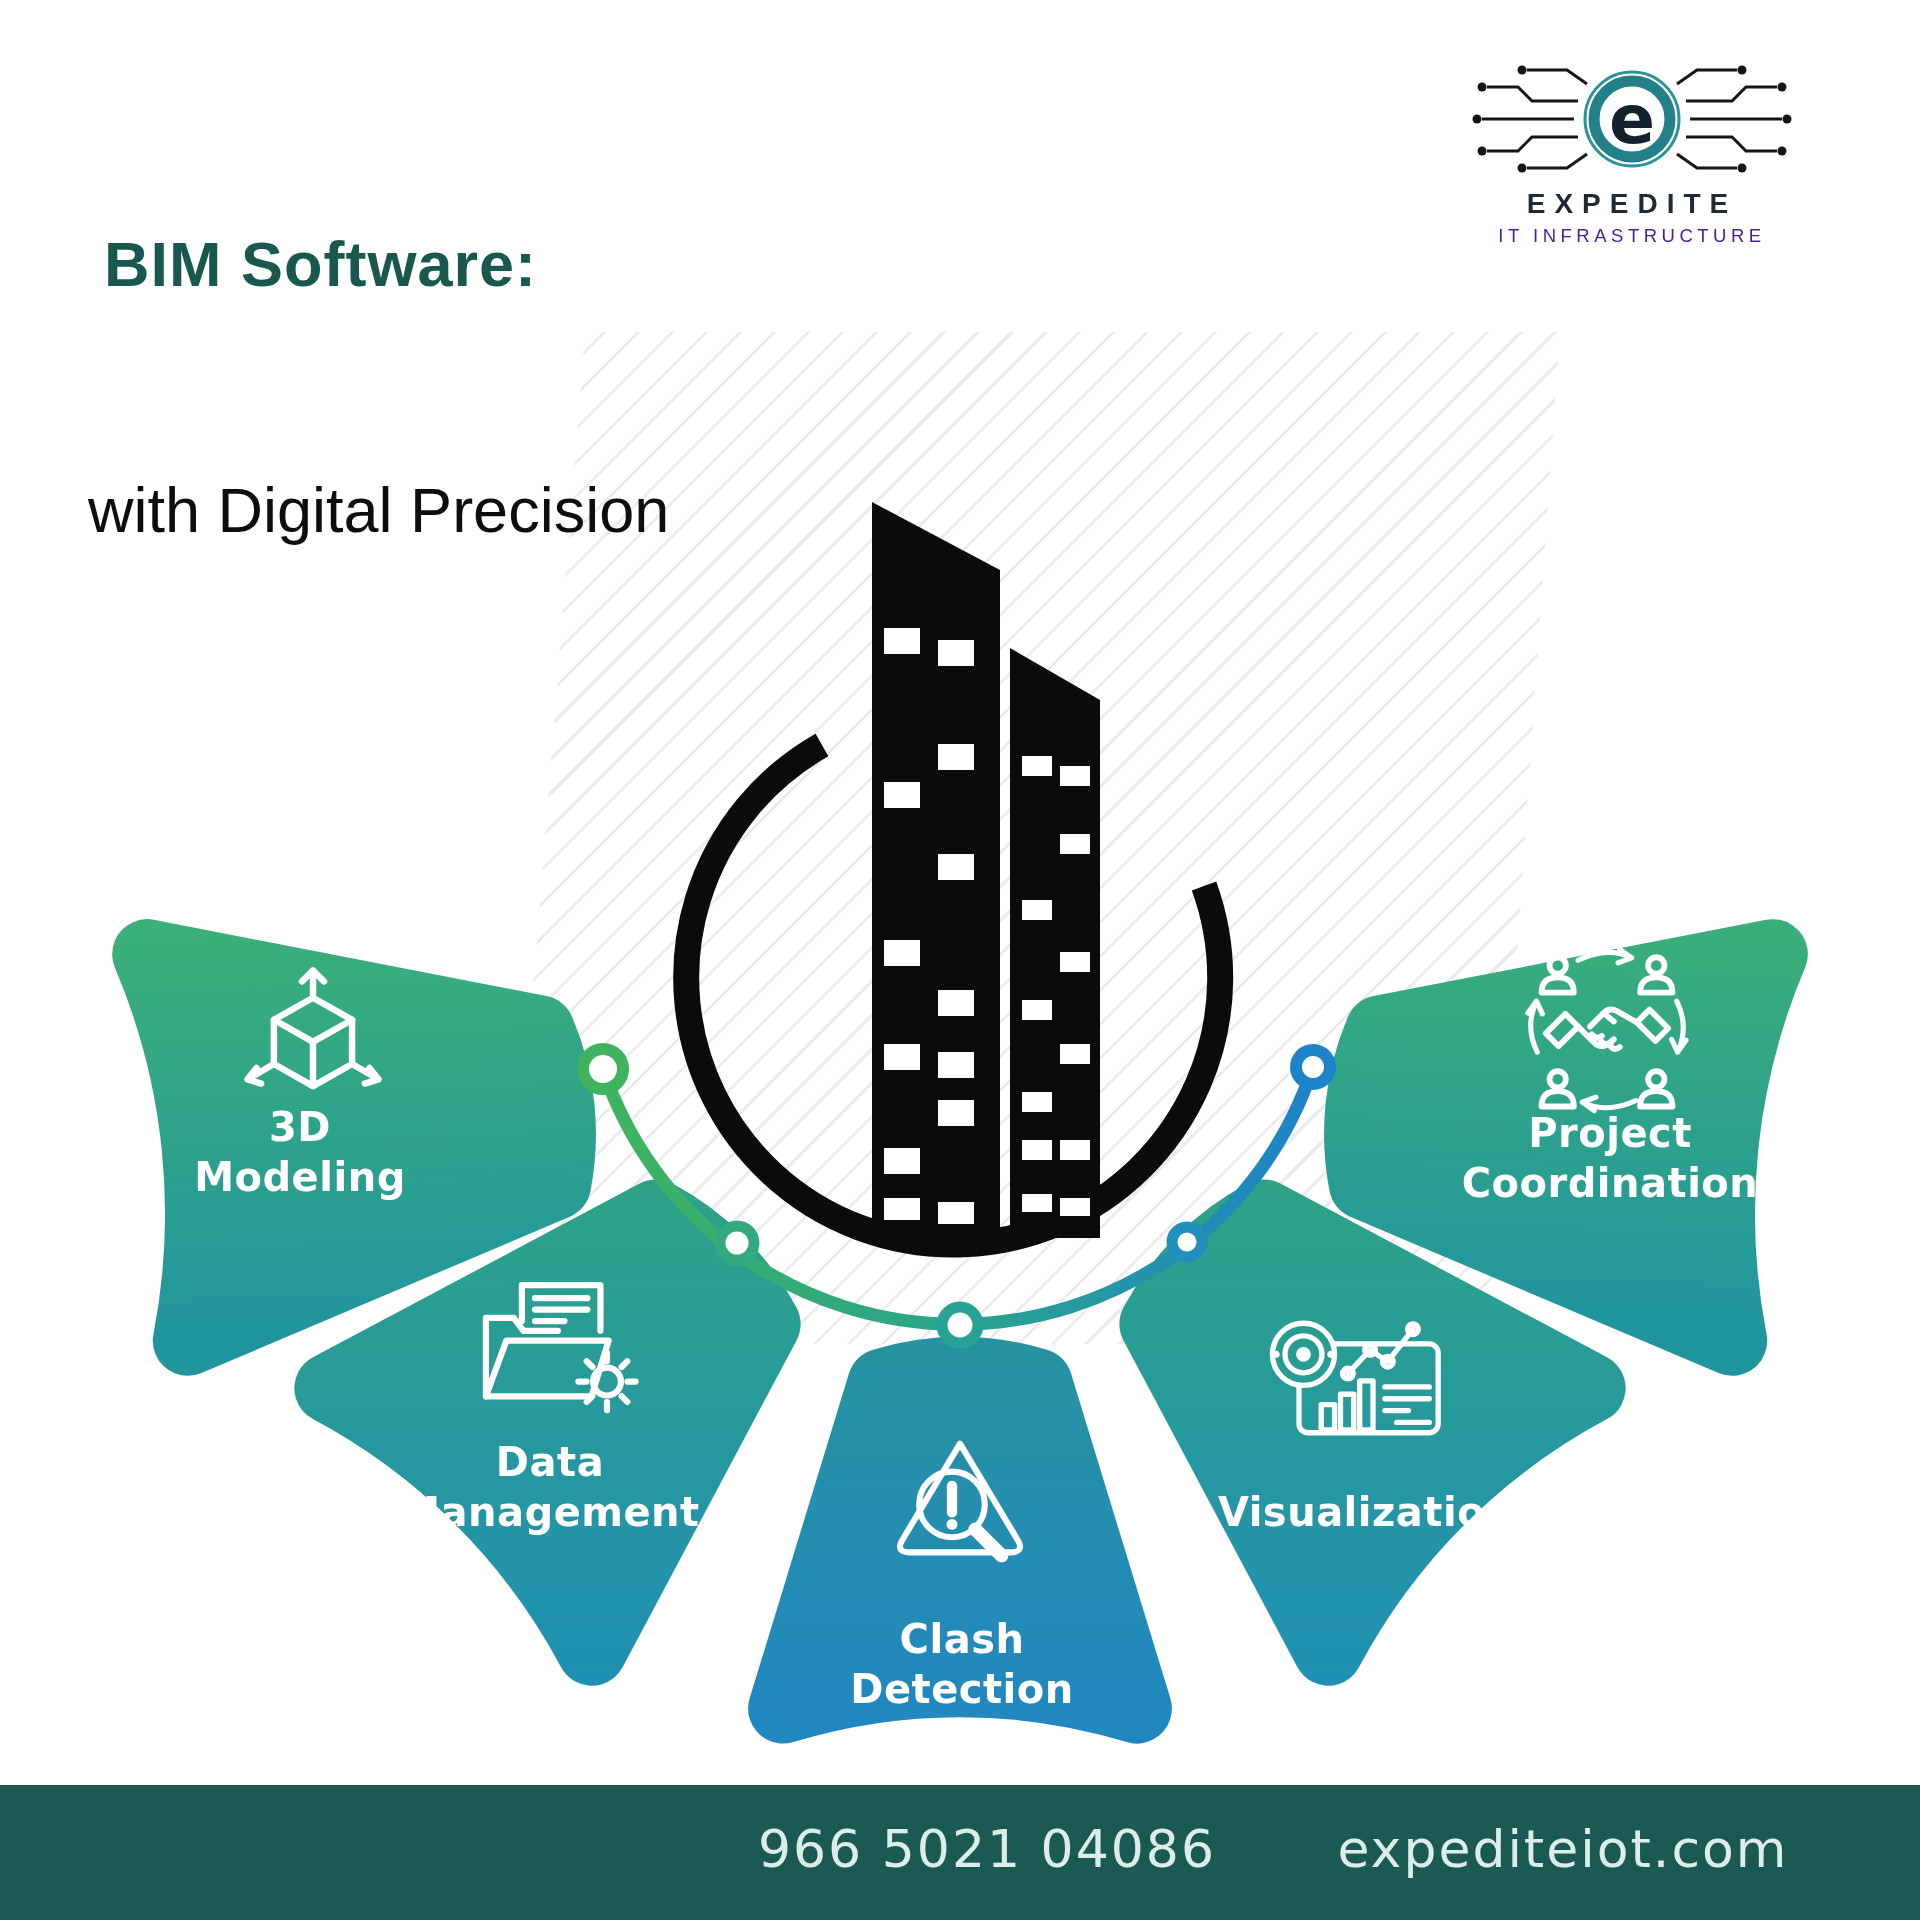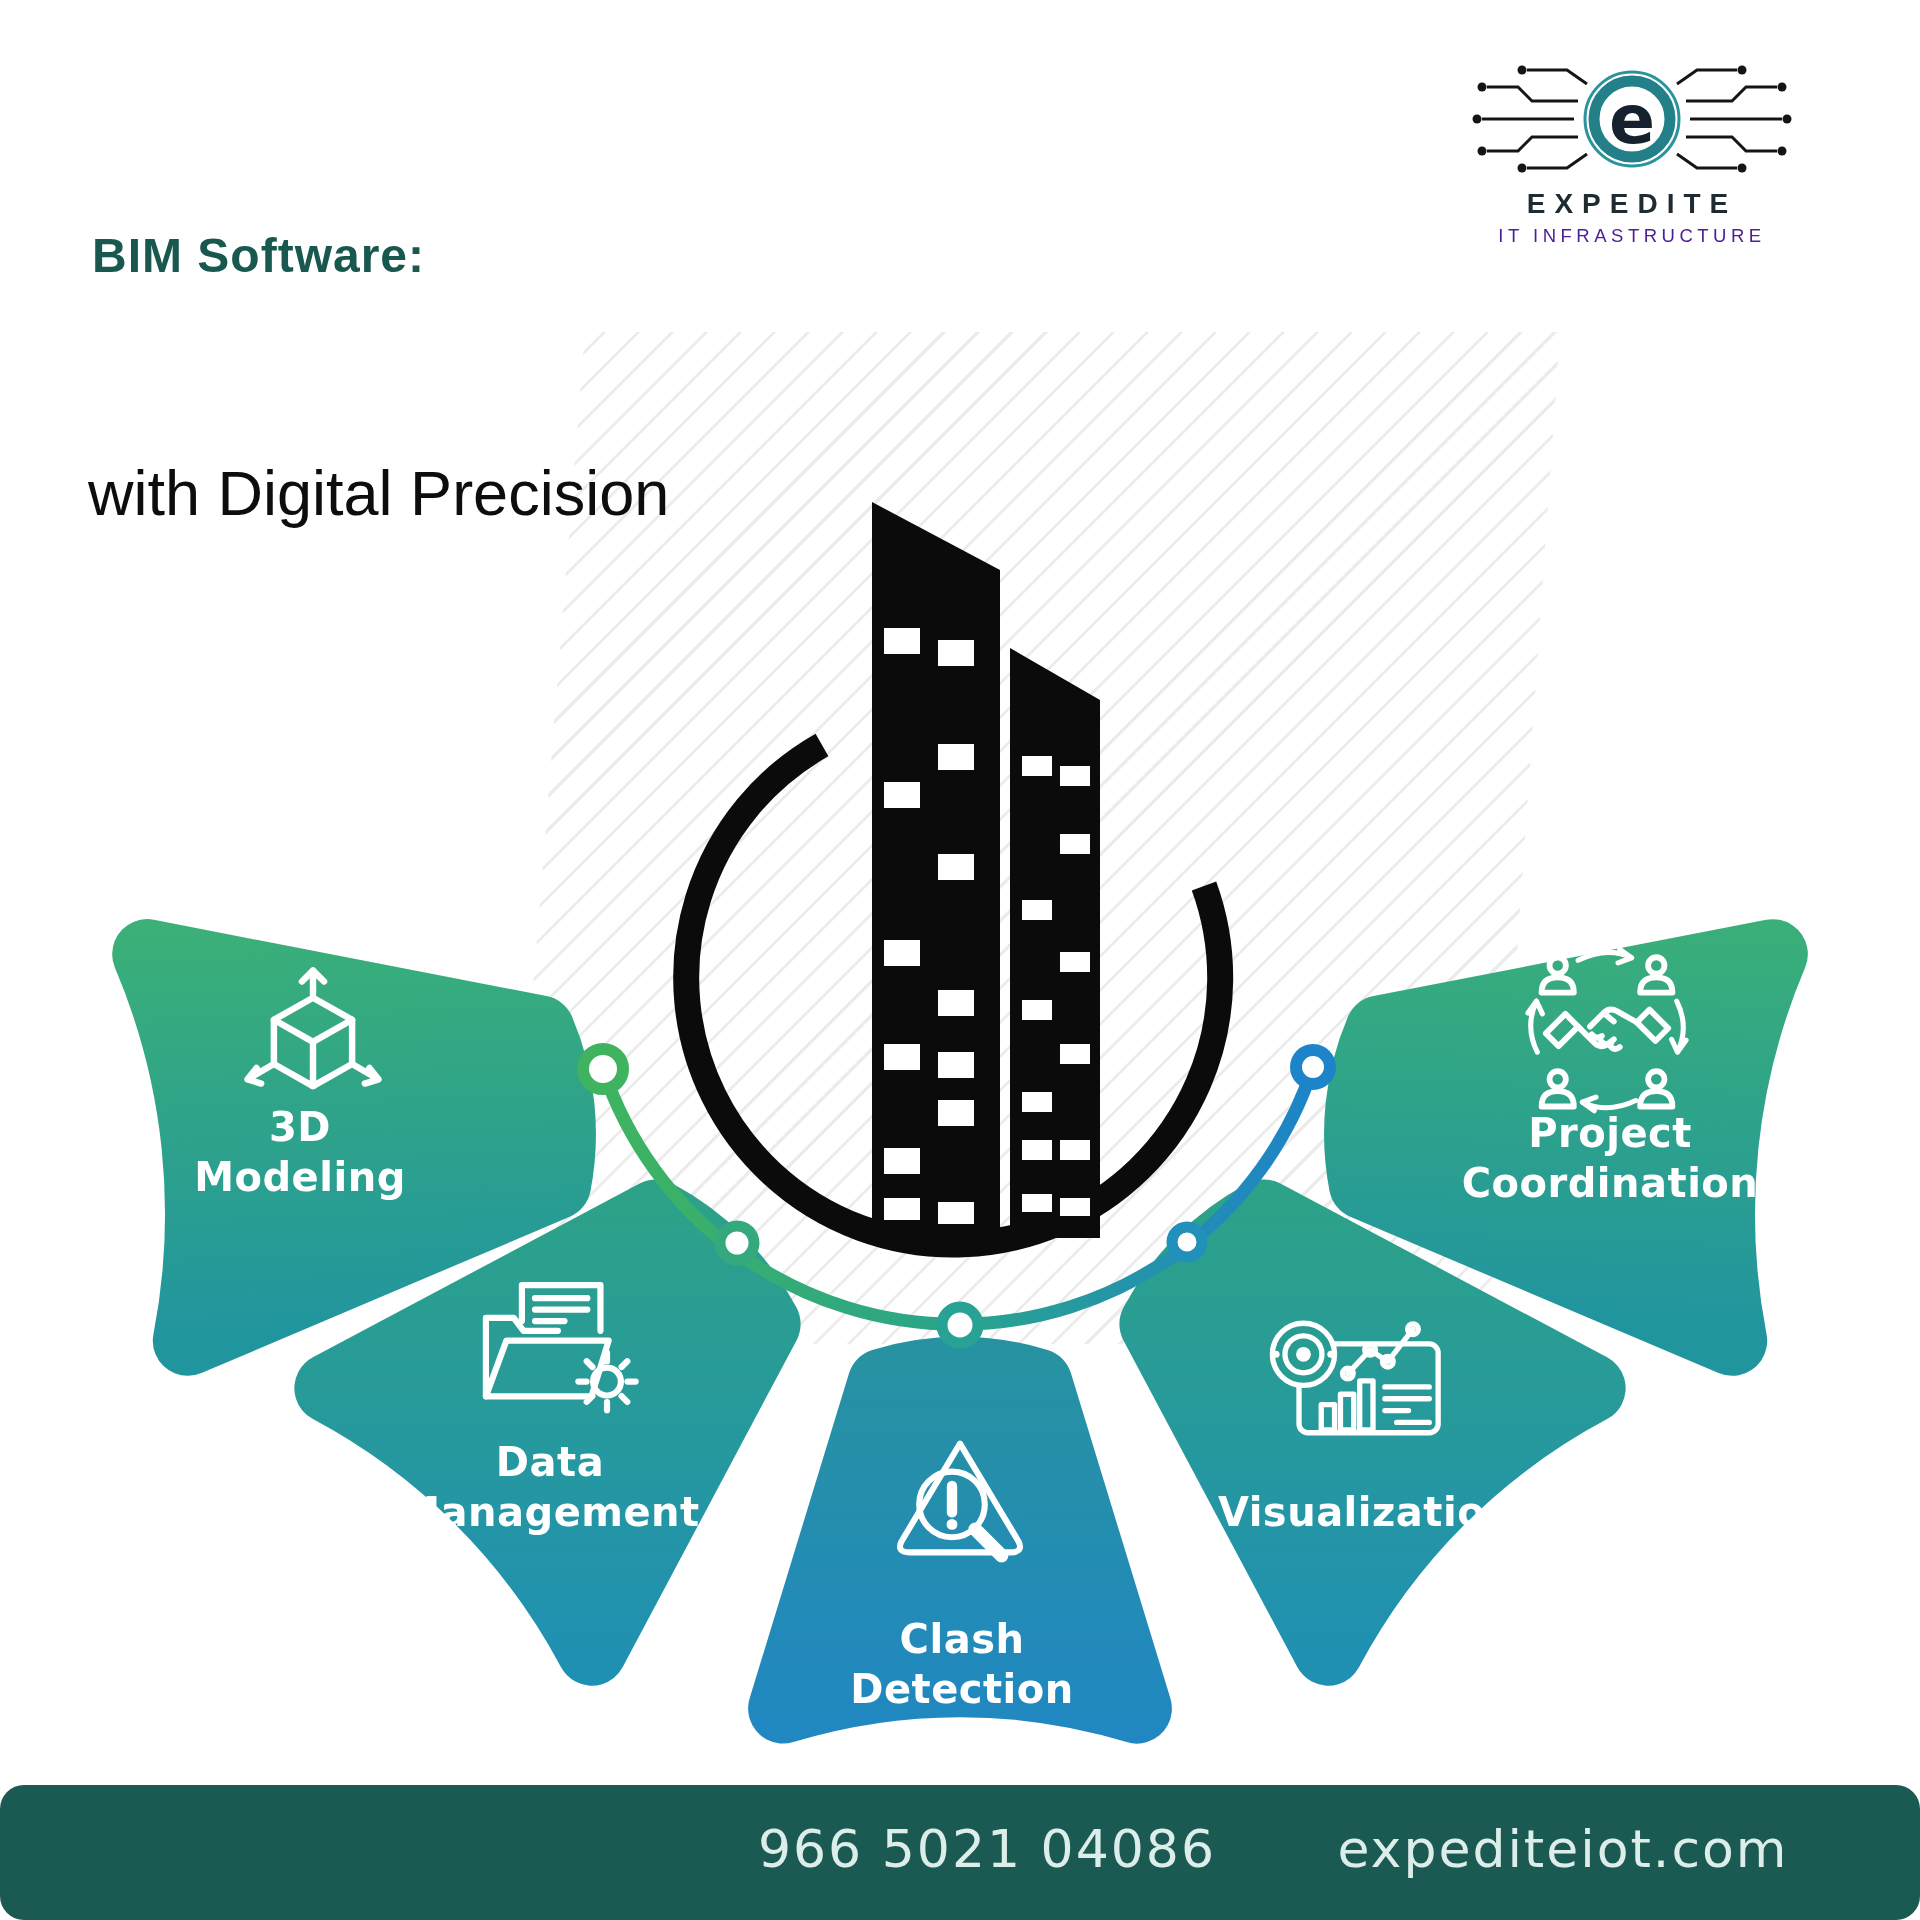--- a/index.html
+++ b/index.html
@@ -13,21 +13,21 @@
     position:absolute; left:505px; top:332px; width:1055px; height:1012px;
     background:repeating-linear-gradient(135deg,
       rgba(255,255,255,0) 0px, rgba(255,255,255,0) 21px,
       #ececec 21px, #ececec 24px);
     clip-path:polygon(80px 0%, 100% 0%, calc(100% - 70px) 100%, 0% 100%);
     z-index:0;
   }
   .headline { position:absolute; left:88px; top:228px; z-index:4; }
   .headline .t1 {
     font-family:"Liberation Sans", sans-serif; font-weight:bold;
-    font-size:48px; color:#19584e; letter-spacing:1px; margin:0 0 50px 4px;
+    font-size:63px; color:#19584e; letter-spacing:1px; margin:0 0 50px 16px;
   }
   .headline .t2 {
     font-family:"Liberation Sans", sans-serif; font-weight:normal;
     font-size:63px; color:#0d0d0d; line-height:1.7; margin:0;
   }
   .logo { position:absolute; left:1437px; top:56px; width:390px; text-align:center; z-index:4; }
   .logo svg { display:block; margin:0 auto; }
   .logo .brand {
     font-family:"Liberation Sans", sans-serif; font-size:28px; font-weight:600;
     letter-spacing:9px; color:#1f2b33; margin-top:4px;
@@ -38,21 +38,21 @@
   }
   #diagram { position:absolute; left:0; top:0; z-index:1; }
   .icon { position:absolute; z-index:2; }
   .seg-label {
     position:absolute; z-index:3; color:#ffffff; text-align:center;
     font-size:40px; font-weight:600; line-height:1.25; letter-spacing:0.5px;
     white-space:pre-line;
   }
   .footer {
     position:absolute; left:0; top:1785px; width:1920px; height:135px;
-    background:#1a5a52; z-index:5;border-radius:24px;
+    background:#1a5a52; z-index:5;
   }
   .footer .phone, .footer .site {
     position:absolute; top:34px; width:470px; text-align:center;
     font-size:52px; color:#ddeeea; letter-spacing:2px;
   }
   .footer .phone { left:752px; }
   .footer .site  { left:1328px; }
 </style>
 </head>
 <body>

